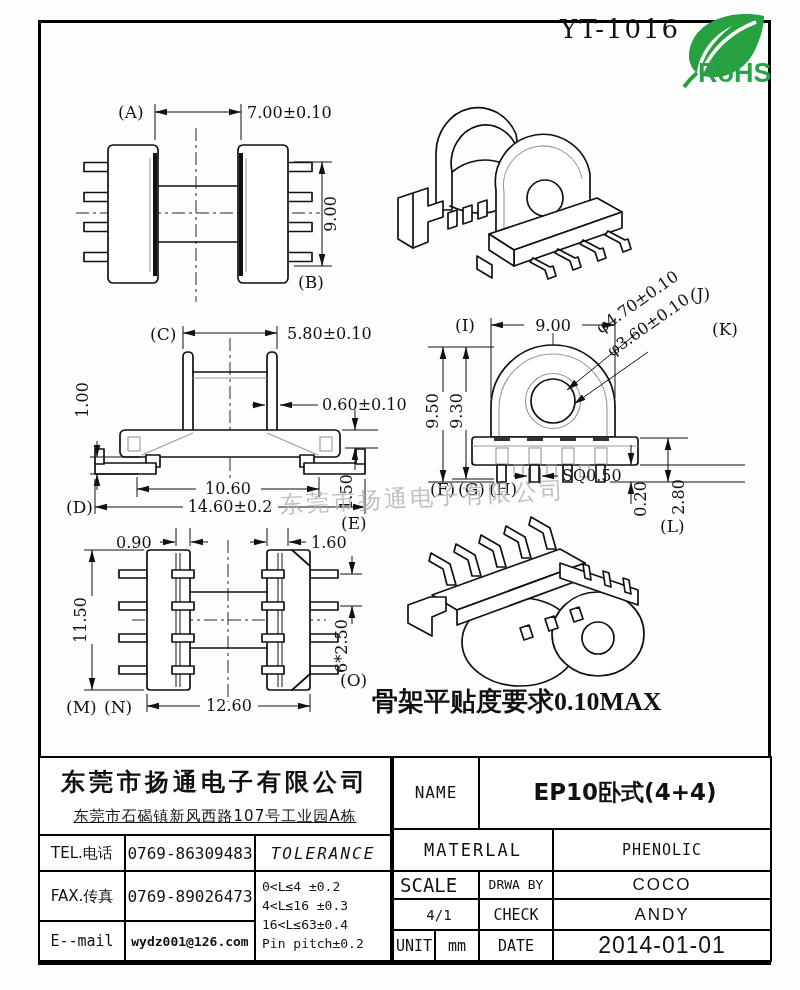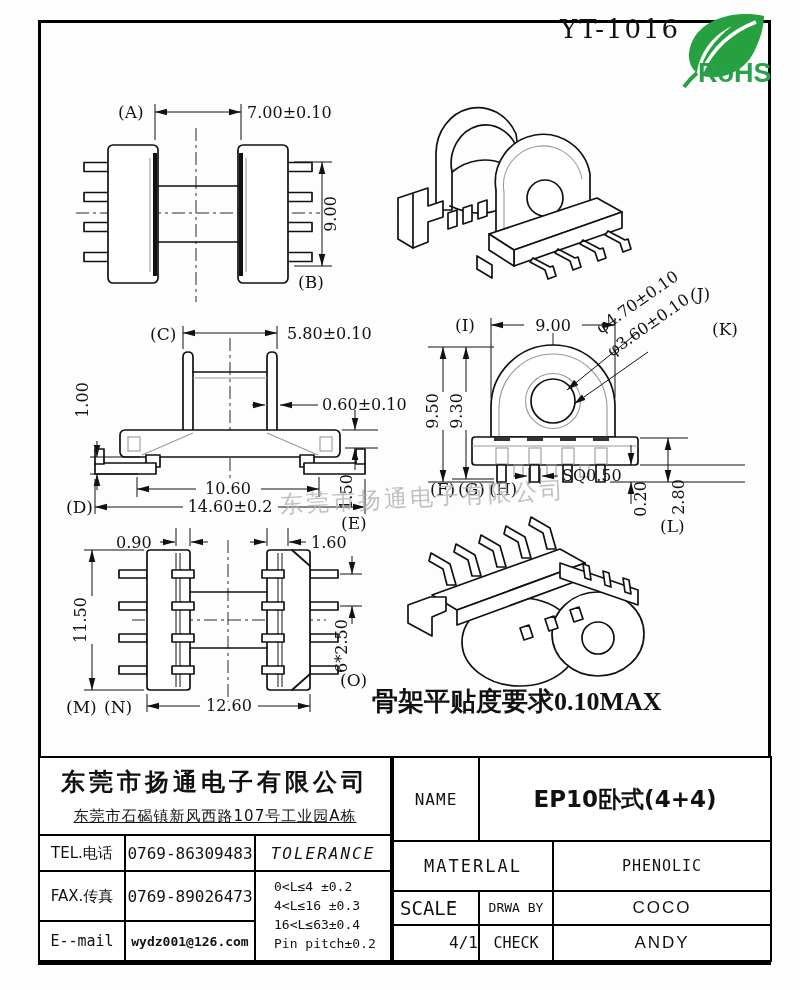--- a/index.html
+++ b/index.html
@@ -28,21 +28,21 @@
   #tblock{position:absolute;left:38px;top:756px;display:flex;z-index:6;background:#fff;}
   table{border-collapse:collapse;table-layout:fixed;}
   td{border:2px solid #000;text-align:center;vertical-align:middle;padding:0;overflow:hidden;color:#111;}
   .mono{font-family:"DejaVu Sans Mono",monospace;}
   .sans{font-family:"Liberation Sans",sans-serif;}
   .company{font-size:24px;font-weight:600;letter-spacing:4px;}
   .address{font-size:15px;margin-top:9px;letter-spacing:1px;text-decoration:underline;}
   .cjk-lbl{font-size:15px;margin-left:24px;}
   .num{font-size:16px;}
   .tolhead{font-size:16px;letter-spacing:2px;font-style:italic;}
-  .tolcell{font-size:13px;text-align:left;padding-left:18px;line-height:1.45;}
+  .tolcell{font-size:13px;text-align:left;padding-left:6px;line-height:1.45;}
   .namehead{font-size:16px;letter-spacing:1px;}
   .nameval{font-size:23px;font-weight:600;}
   .mat{font-size:17px;letter-spacing:2px;}
   .phen{font-size:15px;letter-spacing:1px;}
   .scale{font-size:19px;text-align:left;padding-left:6px;}
   .small2{font-size:13px;line-height:1.1;}
   .val-sans{font-size:17px;letter-spacing:2px;}
   .dateval{font-size:23px;letter-spacing:1px;}
   .unit{font-size:15px;}
 </style>
@@ -402,20 +402,26 @@
       <tr style="height:41px">
         <td colspan="3" class="mat mono">MATERLAL</td>
         <td class="phen mono">PHENOLIC</td>
       </tr>
       <tr style="height:28px">
         <td colspan="2" class="scale mono">SCALE</td>
         <td class="small2 mono">DRWA BY</td>
         <td class="val-sans sans">COCO</td>
       </tr>
       <tr style="height:30px">
-        <td colspan="2" class="mono" style="font-size:16px;text-align:right;padding-left:6px">4/1</td>
+        <td colspan="2" class="mono" style="font-size:14px;text-align:center;padding-left:6px">4/1</td>
         <td class="mono" style="font-size:15px">CHECK</td>
         <td class="val-sans sans">ANDY</td>
+      </tr>
+      <tr style="height:30px">
+        <td class="unit mono">UNIT</td>
+        <td class="unit mono">mm</td>
+        <td class="mono" style="font-size:15px">DATE</td>
+        <td class="dateval sans">2014-01-01</td>
       </tr>
     </tbody>
       </table>
   </div>
 </div>
 
 </body></html>

